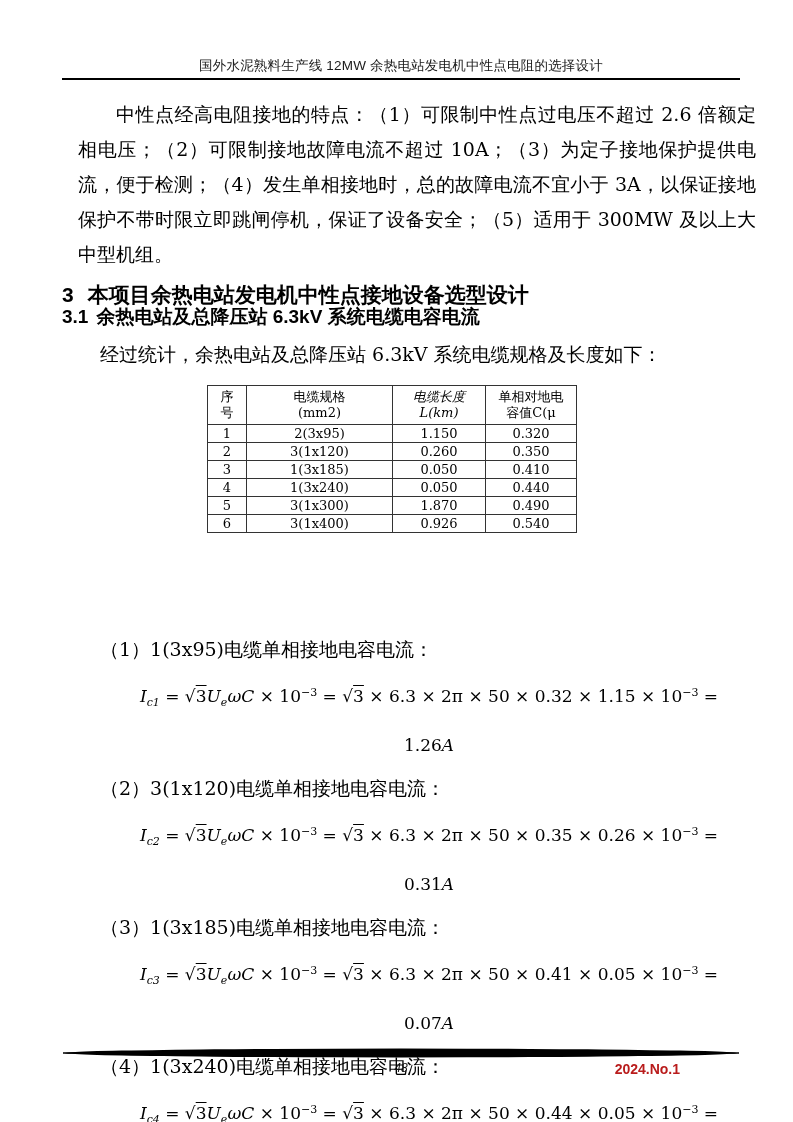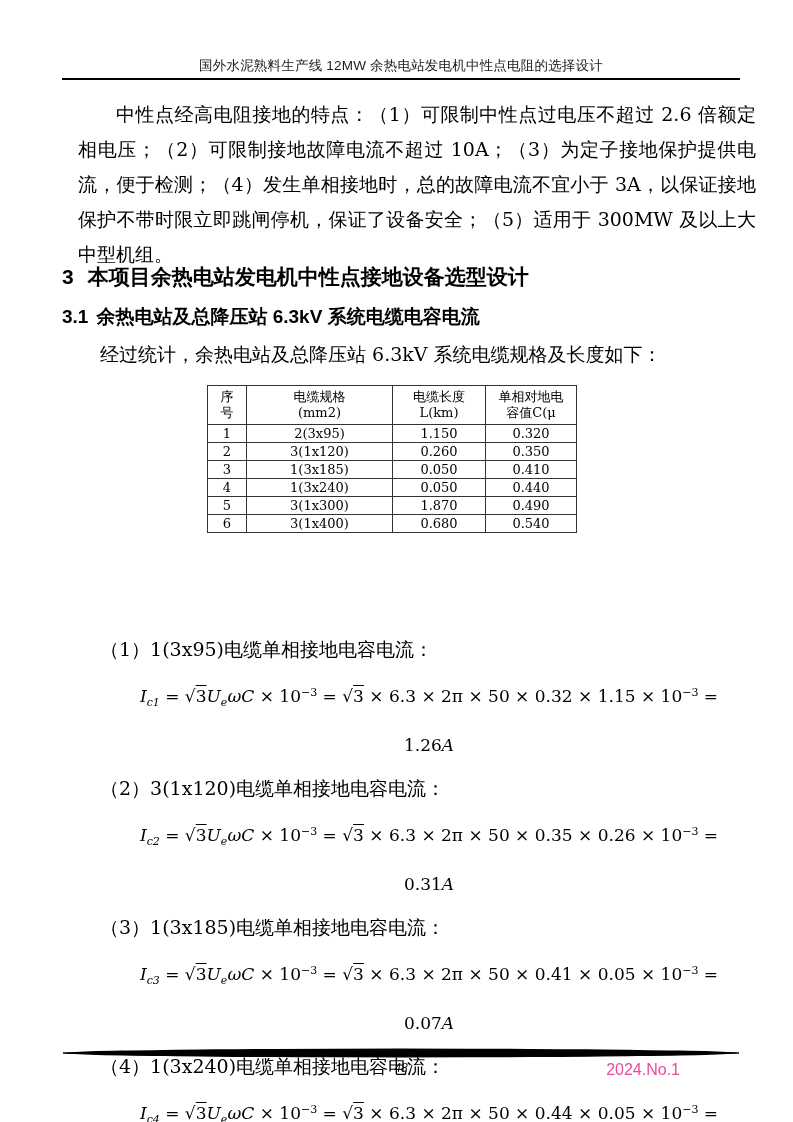--- a/index.html
+++ b/index.html
@@ -26,21 +26,21 @@
   }
   
   .intro {
     position:absolute; top:81px; left:62px; width:678px;
     margin:16px;
     font-size:19px; line-height:35px;
     text-align:justify; text-indent:2em;
   }
   
   .h-sec {
-    position:absolute; top:262px; left:62px; width:678px; margin:0;
+    position:absolute; top:280px; left:62px; width:678px; margin:0;
     font-family:"Liberation Sans","DejaVu Sans",sans-serif;
     font-size:21px; font-weight:bold; line-height:30px;
   }
   .h-sec .sec-num { margin-right:14px; }
   .h-sub {
     position:absolute; top:304px; left:62px; width:678px; margin:0;
     font-family:"Liberation Sans","DejaVu Sans",sans-serif;
     font-size:19px; font-weight:bold; line-height:26px;
   }
   .h-sub .sec-num { margin-right:8px; }
@@ -61,21 +61,21 @@
     padding:0 2px;
   }
   .cable-table th {
     font-weight:normal;
     white-space:pre-line;
     line-height:16px; padding:3px 0;
   }
   .cable-table td { height:17px; line-height:15px; }
   .col-idx  { width:38px; }
   .col-spec { width:145px; }
-  .col-len  { width:92px; }
+  .col-len  { width:92px;font-style:italic; }
   .col-cap  { width:90px; }
   
   .formula-para {
     position:absolute; top:542px; left:62px; width:678px; margin:0;
     font-size:19px; line-height:45px;
     text-indent:2em; text-align:justify;
   }
   
   .math { font-family:"DejaVu Serif","Liberation Serif",serif; font-size:17px; }
   .math .mi { font-style:italic; }
@@ -94,21 +94,21 @@
   .footer { position:absolute; top:1047px; left:62px; width:678px; }
   .footer-bar { display:block; }
   .footer-row { position:relative; height:16px; margin-top:2px;
     font-family:"Liberation Sans","DejaVu Sans",sans-serif; }
   .page-num {
     position:absolute; left:0; right:0; text-align:center;
     font-size:12px; color:#111;font-style:italic;
   }
   .issue {
     position:absolute; right:60px; top:0;
-    font-size:16px; font-weight:normal; color:#ec4899;
+    font-size:14px; font-weight:bold; color:#b91c1c;
   }
 </style>
 </head>
 <body>
 
 <div class="page">
 
   <div class="header-title">国外水泥熟料生产线 12MW 余热电站发电机中性点电阻的选择设计</div>
   <div class="header-rule"></div>
 
@@ -160,21 +160,21 @@
       </tr>
       <tr>
         <td>5</td>
         <td>3(1x300)</td>
         <td>1.870</td>
         <td>0.490</td>
       </tr>
       <tr>
         <td>6</td>
         <td>3(1x400)</td>
-        <td>0.680</td>
+        <td>0.926</td>
         <td>0.540</td>
       </tr>
     </tbody>
   </table>
 
 
   <div class="calc">
     <div class="calc-item">
       <div class="calc-label">（1）1(3x95)电缆单相接地电容电流：</div>
       <div class="equation math"><span class="mi">I</span><sub>c1</sub><span class="mt"> = </span><span><span>√</span><span class="rad">3</span></span><span class="mi">U</span><sub>e</sub><span class="mi">ω</span><span class="mi">C</span><span class="mt"> × 10</span><sup>−3</sup><span class="mt"> = </span><span><span>√</span><span class="rad">3</span></span><span class="mt"> × 6.3 × 2π × 50 × 0.32 × 1.15 × 10</span><sup>−3</sup><span class="mt"> = 1.26</span><span class="mi">A</span></div>

